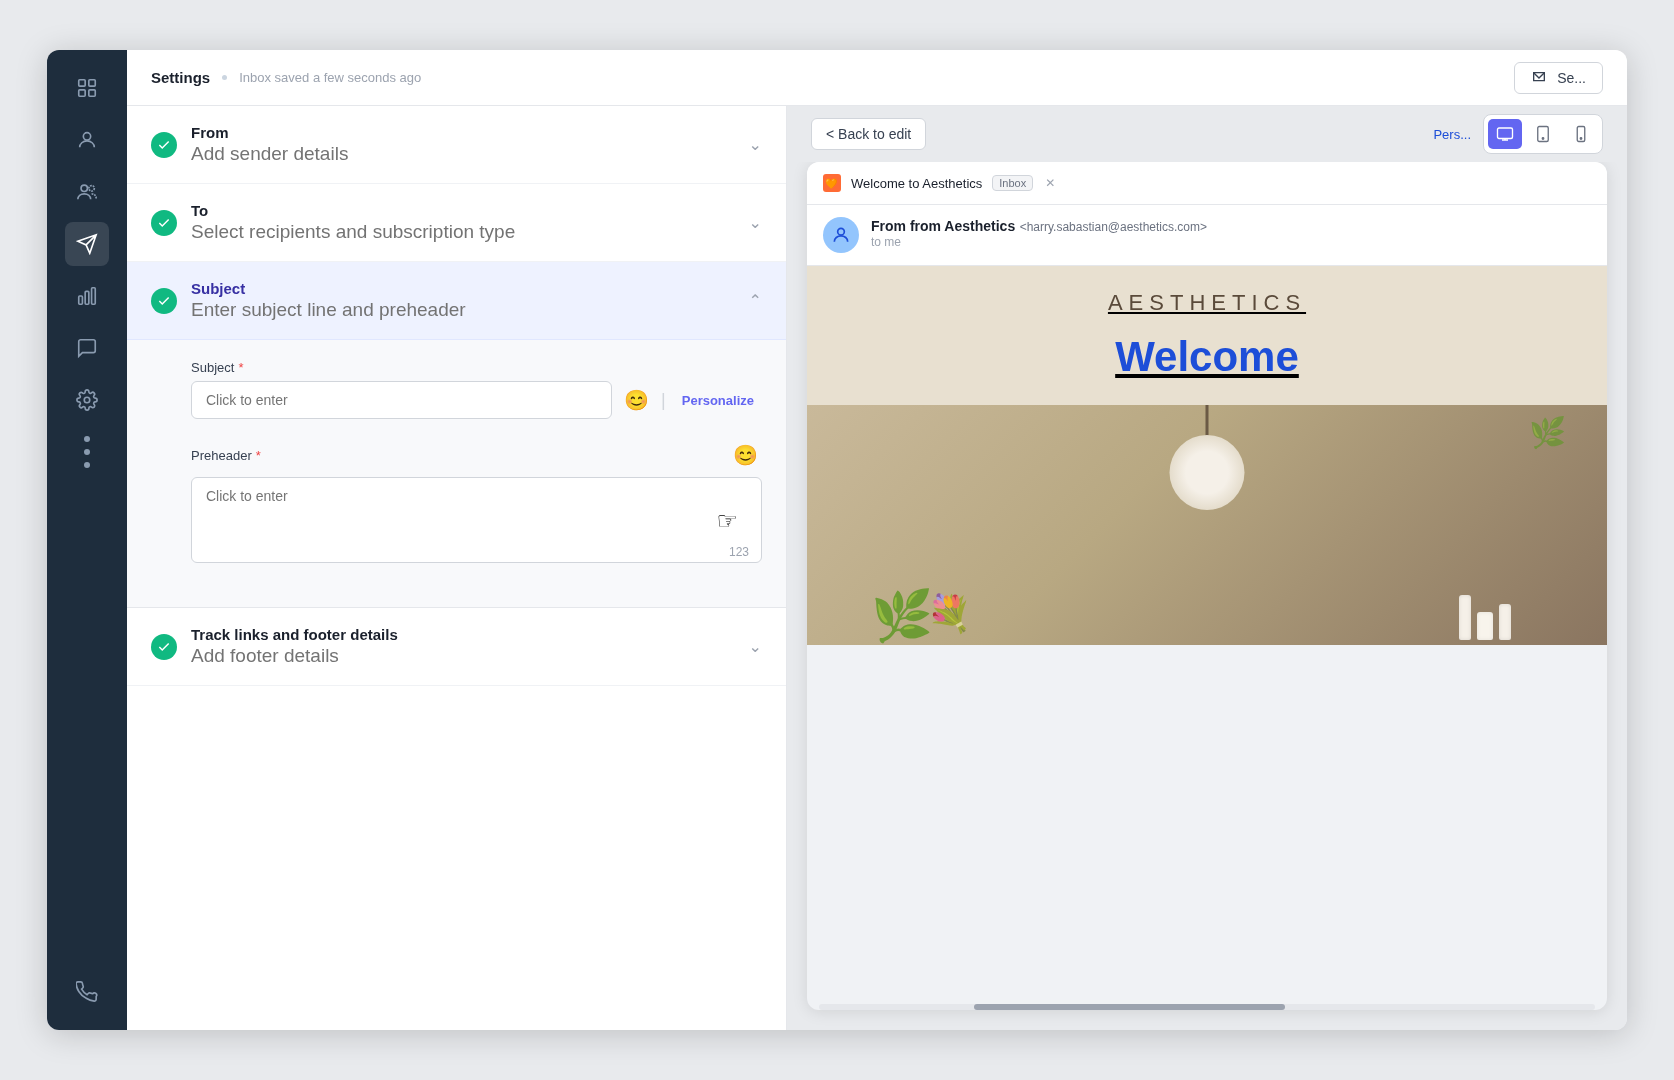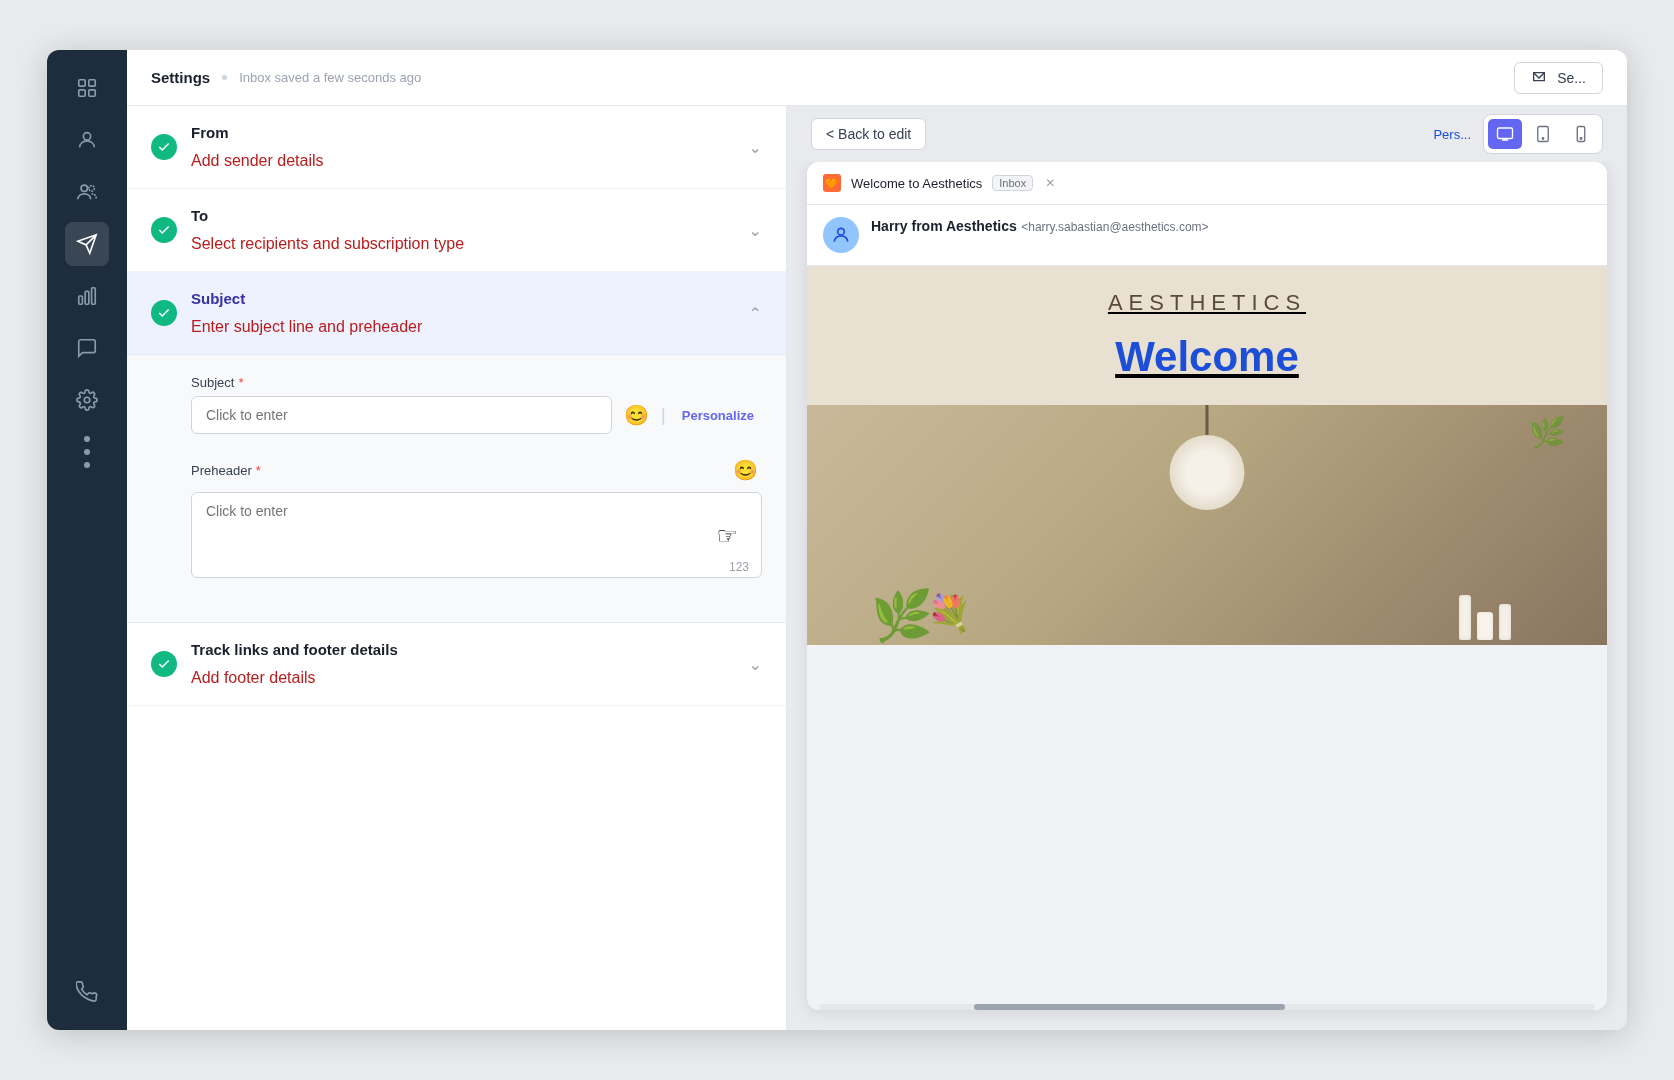--- a/index.html
+++ b/index.html
@@ -145,23 +145,23 @@
       flex-shrink: 0;
     }
     .check-circle svg { width: 14px; height: 14px; stroke: #fff; stroke-width: 2.5; fill: none; }
     .section-text { flex: 1; }
     .section-title {
       font-size: 15px;
       font-weight: 600;
       color: #1a202c;
     }
     .section-subtitle {
-      font-size: 16px;
-      color: #b91c1c;
-      margin-top: 11px;
+      font-size: 19px;
+      color: #737373;
+      margin-top: 2px;
     }
     .chevron { color: #9ca3af; font-size: 16px; }
 
     
     .section-expanded {
       background: #f8f9fb;
       border-bottom: 1px solid #e5e7eb;
     }
     .section-expanded .section-header {
       background: #eef2ff;
@@ -676,23 +676,24 @@
 
             <div class="email-header">
               <div class="avatar-circle">
                 <svg width="20" height="20" viewBox="0 0 24 24" fill="none" stroke="#1d4ed8" stroke-width="2">
                   <circle cx="12" cy="8" r="4"></circle>
                     <path d="M4 20c0-4 3.6-7 8-7s8 3 8 7"></path>
                 </svg>
               </div>
               <div class="sender-info">
                 <div>
-                  <span class="sender-name">Harry from Aesthetics</span>
+                  <span class="sender-name">From from Aesthetics</span>
                   <span class="sender-email">&lt;harry.sabastian@aesthetics.com&gt;</span>
                 </div>
+                <div class="sender-to">to me</div>
               </div>
             </div>
 
             <div class="email-body">
               <div class="email-content">
                 <div class="aesthetics-header">
                   <div class="aesthetics-brand">AESTHETICS</div>
                   <div class="aesthetics-welcome">Welcome</div>
                 </div>
                 <div class="aesthetics-image">

